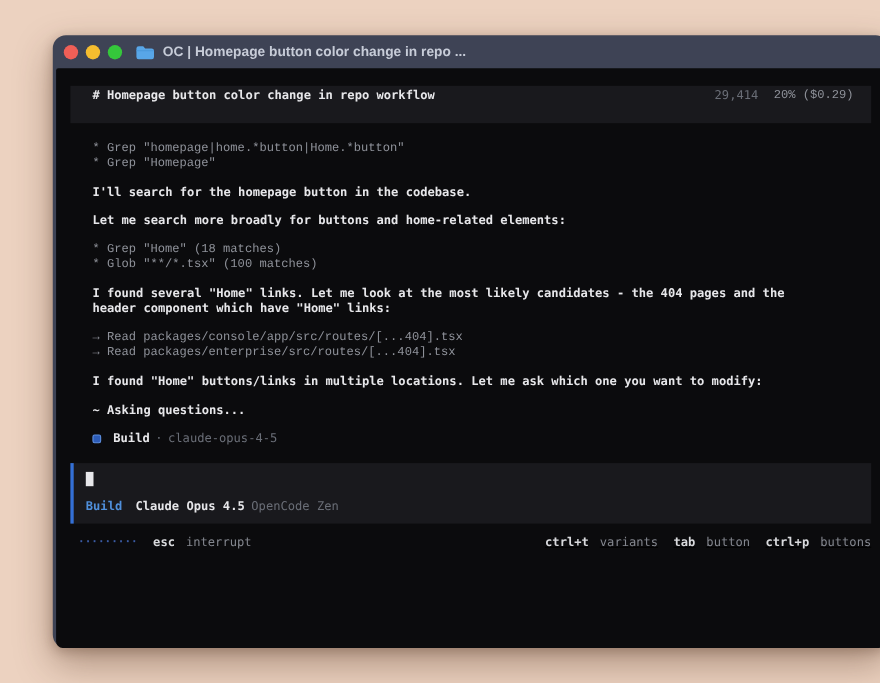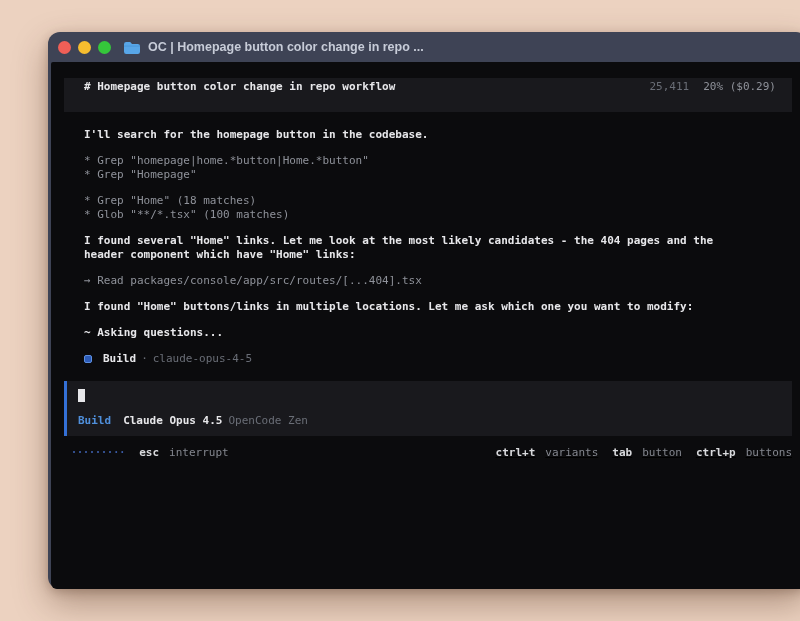--- a/index.html
+++ b/index.html
@@ -53,21 +53,21 @@
     background: #0b0b0d;
     border-radius: 2px 2px 6px 6px;
     padding: 16px 13px 0 13px;
     display: flex;
     flex-direction: column;
     font-size: 11px;
     line-height: 14px;
     overflow: hidden;
   }
   .white { color: #e7e7ea; font-weight: 700; }
-  .gray  { color: #8f929a; font-weight: 400; }
+  .gray  { color: #8f929a; font-weight: 400; font-family: Liberation Mono, monospace; }
   .dim   { color: #6a6e77; font-weight: 400; }
   .blue  { color: #4f8fdb; }
   .bold  { font-weight: 700; }
 
   .header-box {
     flex: 0 0 34px;
     background: #19191d;
     display: flex;
     align-items: center;
     padding: 0 16px 16px 20px;
@@ -160,50 +160,54 @@
         </svg>
       </span>
       <span class="titlebar-title">OC | Homepage button color change in repo ...</span>
     </div>
 
     <div class="terminal">
 
       <div class="header-box">
         <span class="header-title white"># Homepage button color change in repo workflow</span>
         <span class="header-stats">
-          <span class="dim">25,411</span>
+          <span class="dim">29,414</span>
           <span class="gray">20% ($0.29)</span>
         </span>
       </div>
 
 
       <div class="transcript">
-
-        <div class="t-block">
-          <div class="t-line white">I'll search for the homepage button in the codebase.</div>
-        </div>
 
         <div class="t-block">
           <div class="t-line gray">* Grep "homepage|home.*button|Home.*button"</div>
           <div class="t-line gray">* Grep "Homepage"</div>
         </div>
 
+        <div class="t-block">
+          <div class="t-line white">I'll search for the homepage button in the codebase.</div>
+        </div>
+
+        <div class="t-block">
+          <div class="t-line white">Let me search more broadly for buttons and home-related elements:</div>
+        </div>
 
         <div class="t-block">
           <div class="t-line gray">* Grep "Home" (18 matches)</div>
           <div class="t-line gray">* Glob "**/*.tsx" (100 matches)</div>
         </div>
 
         <div class="t-block">
           <div class="t-line white">I found several "Home" links. Let me look at the most likely candidates - the 404 pages and the</div>
           <div class="t-line white">header component which have "Home" links:</div>
         </div>
 
         <div class="t-block">
           <div class="t-line gray">→ Read packages/console/app/src/routes/[...404].tsx</div>
+          <div class="t-line gray">→ Read packages/enterprise/src/routes/[...404].tsx</div>
         </div>
 
         <div class="t-block">
           <div class="t-line white">I found "Home" buttons/links in multiple locations. Let me ask which one you want to modify:</div>
         </div>
 
         <div class="t-block">
           <div class="t-line white">~ Asking questions...</div>
         </div>
 

